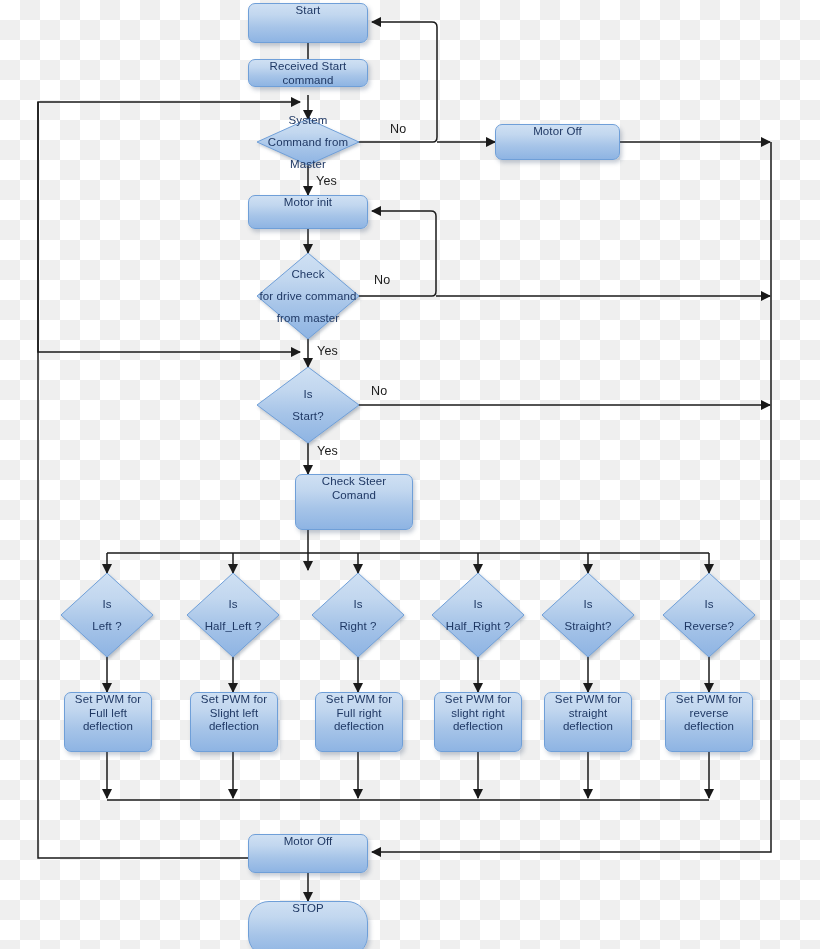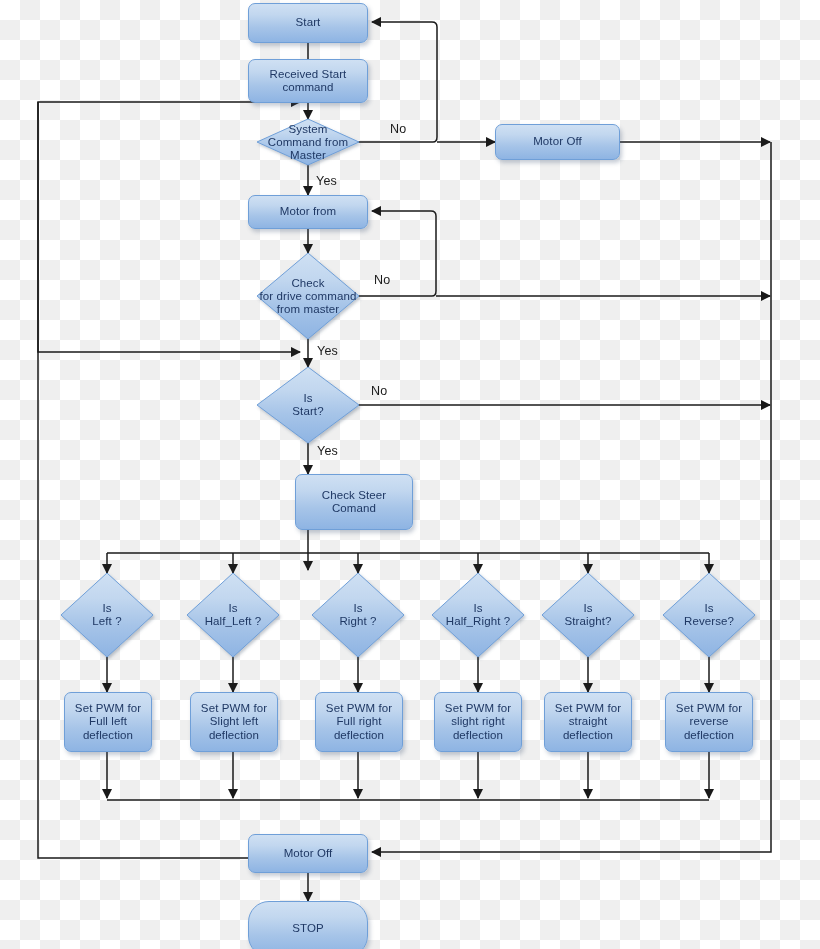--- a/index.html
+++ b/index.html
@@ -27,21 +27,21 @@
     position: absolute;
     left: 0; top: 0;
     width: 820px;
     height: 949px;
     pointer-events: none;
   }
   .node {
     position: absolute;
     box-sizing: border-box;
     display: flex;
-    align-items: center;
+    align-items: flex-start;
     justify-content: center;
     text-align: center;
     color: #1f3864;
     font-size: 11.5px;
     line-height: 13.5px;
     letter-spacing: 0.1px;
   }
   .proc {
     border: 1px solid #6f9fd8;
     border-radius: 7px;
@@ -52,21 +52,21 @@
     position: absolute;
     left: 0; top: 0;
     width: 100%;
     height: 100%;
     display: flex;
     align-items: center;
     justify-content: center;
     text-align: center;
     color: #1f3864;
     font-size: 11.5px;
-    line-height: 13px;
+    line-height: 22px;
     letter-spacing: 0.1px;
   }
   .elabel {
     position: absolute;
     color: #1a1a1a;
     font-size: 12.5px;
     font-weight: 400;
     white-space: nowrap;
     letter-spacing: 0.2px;
   }
@@ -165,30 +165,30 @@
       <polygon points="478,573 524,615 478,657 432,615"></polygon>
       <polygon points="588,573 634,615 588,657 542,615"></polygon>
       <polygon points="709,573 755,615 709,657 663,615"></polygon>
     </g>
   </svg>
 
   <div class="node proc" style="left:248px; top:3px; width:120px; height:40px;">
     <span>Start</span>
   </div>
 
-  <div class="node proc" style="left:248px; top:59px; width:120px; height:44px;">
+  <div class="node proc" style="left:248px; top:59px; width:120px; height:28px;">
     <span>Received Start<br>command</span>
   </div>
 
   <div class="node proc" style="left:495px; top:124px; width:125px; height:36px;">
     <span>Motor Off</span>
   </div>
 
   <div class="node proc" style="left:248px; top:195px; width:120px; height:34px;">
-    <span>Motor from</span>
+    <span>Motor init</span>
   </div>
 
   <div class="node proc" style="left:250px; top:474px; width:118px; height:56px;margin-left:45px;">
     <span>Check Steer<br>Comand</span>
   </div>
 
   <div class="node proc" style="left:64px; top:692px; width:88px; height:60px;">
     <span>Set PWM for<br>Full left<br>deflection</span>
   </div>
 

